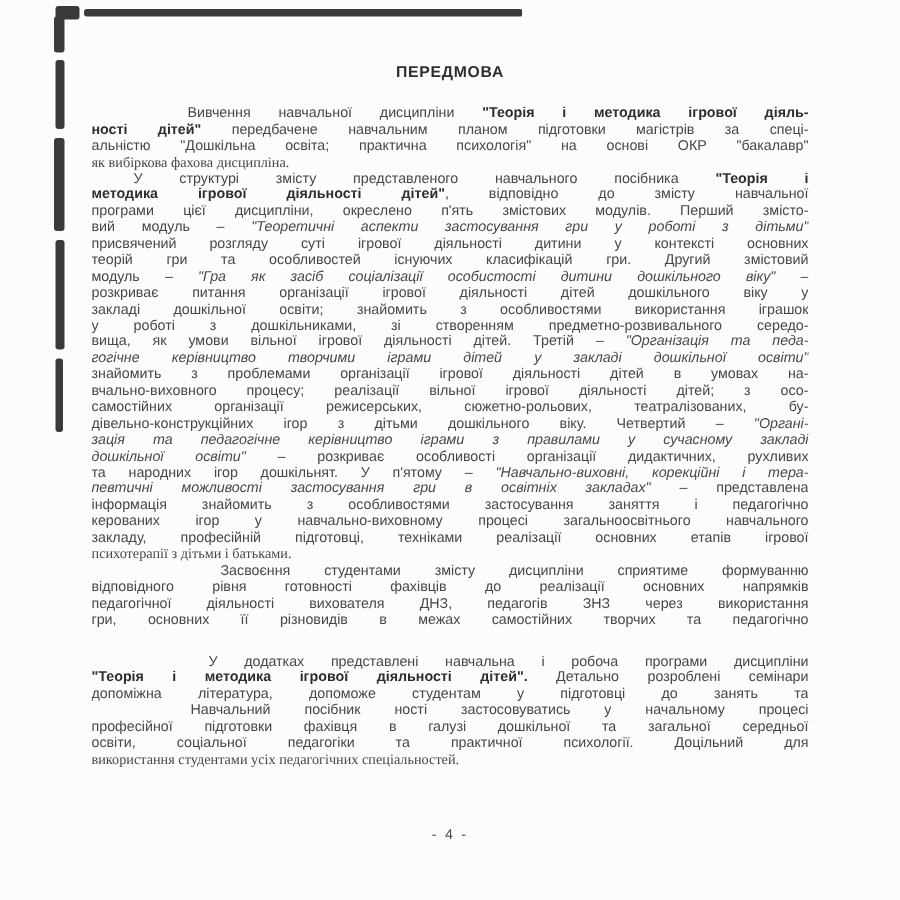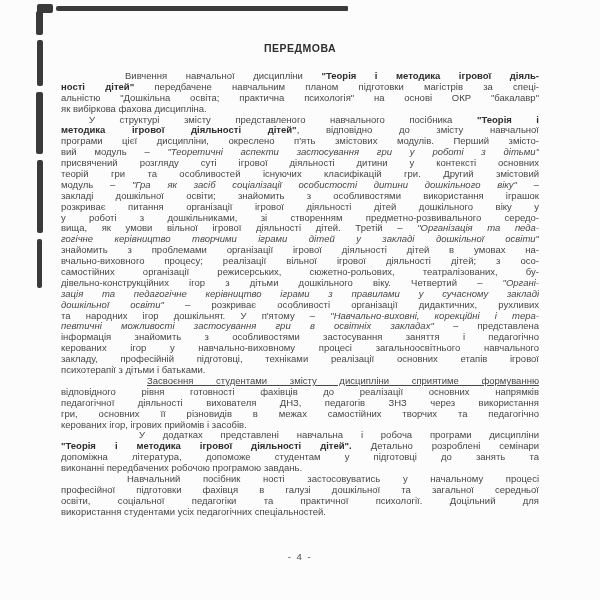--- a/index.html
+++ b/index.html
@@ -4,27 +4,27 @@
 <style>
   html,body{margin:0;padding:0;}
   body{background:#ffffff;font-family:"Liberation Sans",sans-serif;}
   .stage{position:relative;width:600px;height:600px;background:#fcfcfc;overflow:hidden;}
   .page-title{position:absolute;top:42px;left:0;right:0;text-align:center;
     font-size:10.5px;font-weight:bold;letter-spacing:.5px;color:#2e2e2e;}
   .page-body{position:absolute;top:71px;left:61px;width:478px;
     font-size:9.5px;color:#474747;}
   .line{height:10.9px;line-height:10.9px;text-align:justify;text-align-last:justify;
     overflow:hidden;}
-  .line.last{text-align-last:left;}
+  .line.last{text-align-last:left;font-family:Liberation Serif, serif;}
   .r-b{font-weight:bold;color:#2d2d2d;}
   .r-i{font-style:italic;}
   .p1 .first{padding-left:64px;}
   .p2 .first{padding-left:28px;}
-  .p3 .first{padding-left:86px;text-decoration:underline;}
-  .p4 .first{padding-left:78px;}
+  .p3 .first{padding-left:86px;}
+  .p4 .first{padding-left:78px;margin-top:17px;}
   .p5 .first{padding-left:66px;}
   .page-num{position:absolute;top:551px;left:0;right:0;text-align:center;
     font-size:9.5px;color:#4a4a4a;letter-spacing:1.5px;}
   
   .art{position:absolute;background:#3a3a3a;border-radius:2px;}
   .a1{left:37px;top:4px;width:16px;height:9px;}
   .a2{left:56px;top:6px;width:292px;height:5px;border-radius:2px 1px 1px 2px;}
   .a3{left:36px;top:11px;width:7px;height:24px;}
   .a4{left:37px;top:40px;width:6px;height:46px;}
   .a5{left:36px;top:92px;width:7px;height:62px;}
@@ -54,22 +54,22 @@
         <div class="line last"><span class="r-n">як вибіркова фахова дисципліна.</span></div>
       </div>
       <div class="para p2">
         <div class="line first"><span class="r-n">У структурі змісту представленого навчального посібника </span><span class="r-b">"Теорія і</span></div>
         <div class="line"><span class="r-b">методика ігрової діяльності дітей"</span><span class="r-n">, відповідно до змісту навчальної</span></div>
         <div class="line"><span class="r-n">програми цієї дисципліни, окреслено п'ять змістових модулів. Перший змісто-</span></div>
         <div class="line"><span class="r-n">вий модуль – </span><span class="r-i">"Теоретичні аспекти застосування гри у роботі з дітьми"</span></div>
         <div class="line"><span class="r-n">присвячений розгляду суті ігрової діяльності дитини у контексті основних</span></div>
         <div class="line"><span class="r-n">теорій гри та особливостей існуючих класифікацій гри. Другий змістовий</span></div>
         <div class="line"><span class="r-n">модуль – </span><span class="r-i">"Гра як засіб соціалізації особистості дитини дошкільного віку"</span><span class="r-n"> –</span></div>
+        <div class="line"><span class="r-n">розкриває питання організації ігрової діяльності дітей дошкільного віку у</span></div>
         <div class="line"><span class="r-n">закладі дошкільної освіти; знайомить з особливостями використання іграшок</span></div>
-        <div class="line"><span class="r-n">розкриває питання організації ігрової діяльності дітей дошкільного віку у</span></div>
         <div class="line"><span class="r-n">у роботі з дошкільниками, зі створенням предметно-розвивального середо-</span></div>
         <div class="line"><span class="r-n">вища, як умови вільної ігрової діяльності дітей. Третій – </span><span class="r-i">"Організація та педа-</span></div>
         <div class="line"><span class="r-i">гогічне керівництво творчими іграми дітей у закладі дошкільної освіти"</span></div>
         <div class="line"><span class="r-n">знайомить з проблемами організації ігрової діяльності дітей в умовах на-</span></div>
         <div class="line"><span class="r-n">вчально-виховного процесу; реалізації вільної ігрової діяльності дітей; з осо-</span></div>
         <div class="line"><span class="r-n">самостійних організації режисерських, сюжетно-рольових, театралізованих, бу-</span></div>
         <div class="line"><span class="r-n">дівельно-конструкційних ігор з дітьми дошкільного віку. Четвертий – </span><span class="r-i">"Органі-</span></div>
         <div class="line"><span class="r-i">зація та педагогічне керівництво іграми з правилами у сучасному закладі</span></div>
         <div class="line"><span class="r-i">дошкільної освіти"</span><span class="r-n"> – розкриває особливості організації дидактичних, рухливих</span></div>
         <div class="line"><span class="r-n">та народних ігор дошкільнят. У п'ятому – </span><span class="r-i">"Навчально-виховні, корекційні і тера-</span></div>
@@ -77,27 +77,25 @@
         <div class="line"><span class="r-n">інформація знайомить з особливостями застосування заняття і педагогічно</span></div>
         <div class="line"><span class="r-n">керованих ігор у навчально-виховному процесі загальноосвітнього навчального</span></div>
         <div class="line"><span class="r-n">закладу, професійній підготовці, техніками реалізації основних етапів ігрової</span></div>
         <div class="line last"><span class="r-n">психотерапії з дітьми і батьками.</span></div>
       </div>
       <div class="para p3">
         <div class="line first"><span class="r-n">Засвоєння студентами змісту дисципліни сприятиме формуванню</span></div>
         <div class="line"><span class="r-n">відповідного рівня готовності фахівців до реалізації основних напрямків</span></div>
         <div class="line"><span class="r-n">педагогічної діяльності вихователя ДНЗ, педагогів ЗНЗ через використання</span></div>
         <div class="line"><span class="r-n">гри, основних її різновидів в межах самостійних творчих та педагогічно</span></div>
-        <div class="line last"><span class="r-n">керованих ігор, ігрових прийомів і засобів.</span></div>
       </div>
       <div class="para p4">
         <div class="line first"><span class="r-n">У додатках представлені навчальна і робоча програми дисципліни</span></div>
         <div class="line"><span class="r-b">"Теорія і методика ігрової діяльності дітей".</span><span class="r-n"> Детально розроблені семінари</span></div>
         <div class="line"><span class="r-n">допоміжна література, допоможе студентам у підготовці до занять та</span></div>
-        <div class="line last"><span class="r-n">виконанні передбачених робочою програмою завдань.</span></div>
       </div>
       <div class="para p5">
         <div class="line first"><span class="r-n">Навчальний посібник ності застосовуватись у начальному процесі</span></div>
         <div class="line"><span class="r-n">професійної підготовки фахівця в галузі дошкільної та загальної середньої</span></div>
         <div class="line"><span class="r-n">освіти, соціальної педагогіки та практичної психології. Доцільний для</span></div>
         <div class="line last"><span class="r-n">використання студентами усіх педагогічних спеціальностей.</span></div>
       </div>
     </div>
 
   <div class="page-num">- 4 -</div>

